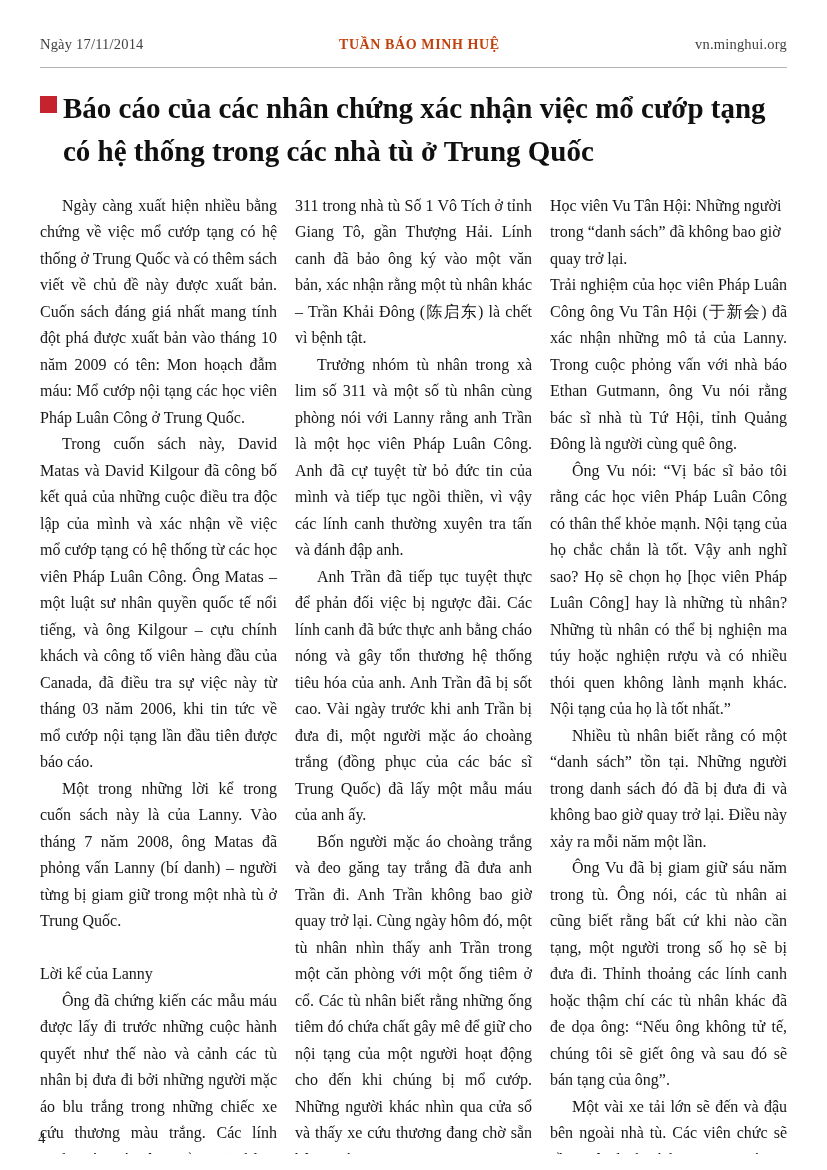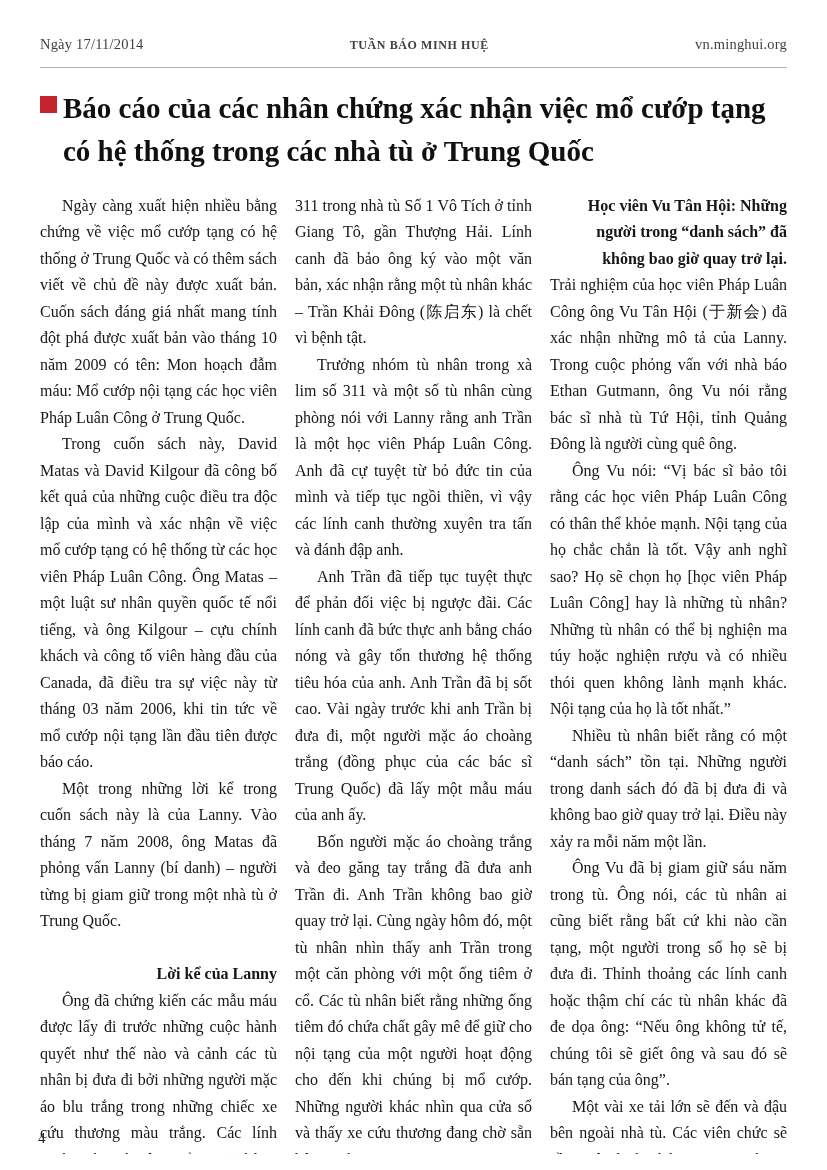--- a/index.html
+++ b/index.html
@@ -19,23 +19,23 @@
     display: flex;
     justify-content: space-between;
     align-items: baseline;
   }
   .masthead-date, .masthead-site {
     font-size: 14.5px;
     color: #3f3f3f;
     letter-spacing: 0.2px;
   }
   .masthead-title {
-    font-size: 12px;
+    font-size: 14px;
     font-weight: bold;
-    color: #404040;
+    color: #c2410c;
     letter-spacing: 0.6px;
   }
   .header-rule {
     border: none;
     border-top: 1px solid #b5b5b5;
     margin: 14px 0 0 0;
   }
   .article-title {
     position: relative;
     padding-left: 23px;
@@ -63,22 +63,22 @@
     font-size: 16px;
     line-height: 26.5px;
     text-align: justify;
   }
   .para { margin: 0; }
   .para.indent { text-indent: 22px; }
   .sub-heading {
     margin: 26.5px 0 0 0;
     font-size: 16px;
     line-height: 26.5px;
-    font-weight: bold;
-    text-align: right;
+    font-weight: normal;
+    text-align: left;
   }
   .column > :first-child { margin-top: 0; }
   .page-number {
     position: absolute;
     left: 38px;
     top: 1130px;
     font-size: 15px;
     color: #222222;
   }
 </style>

